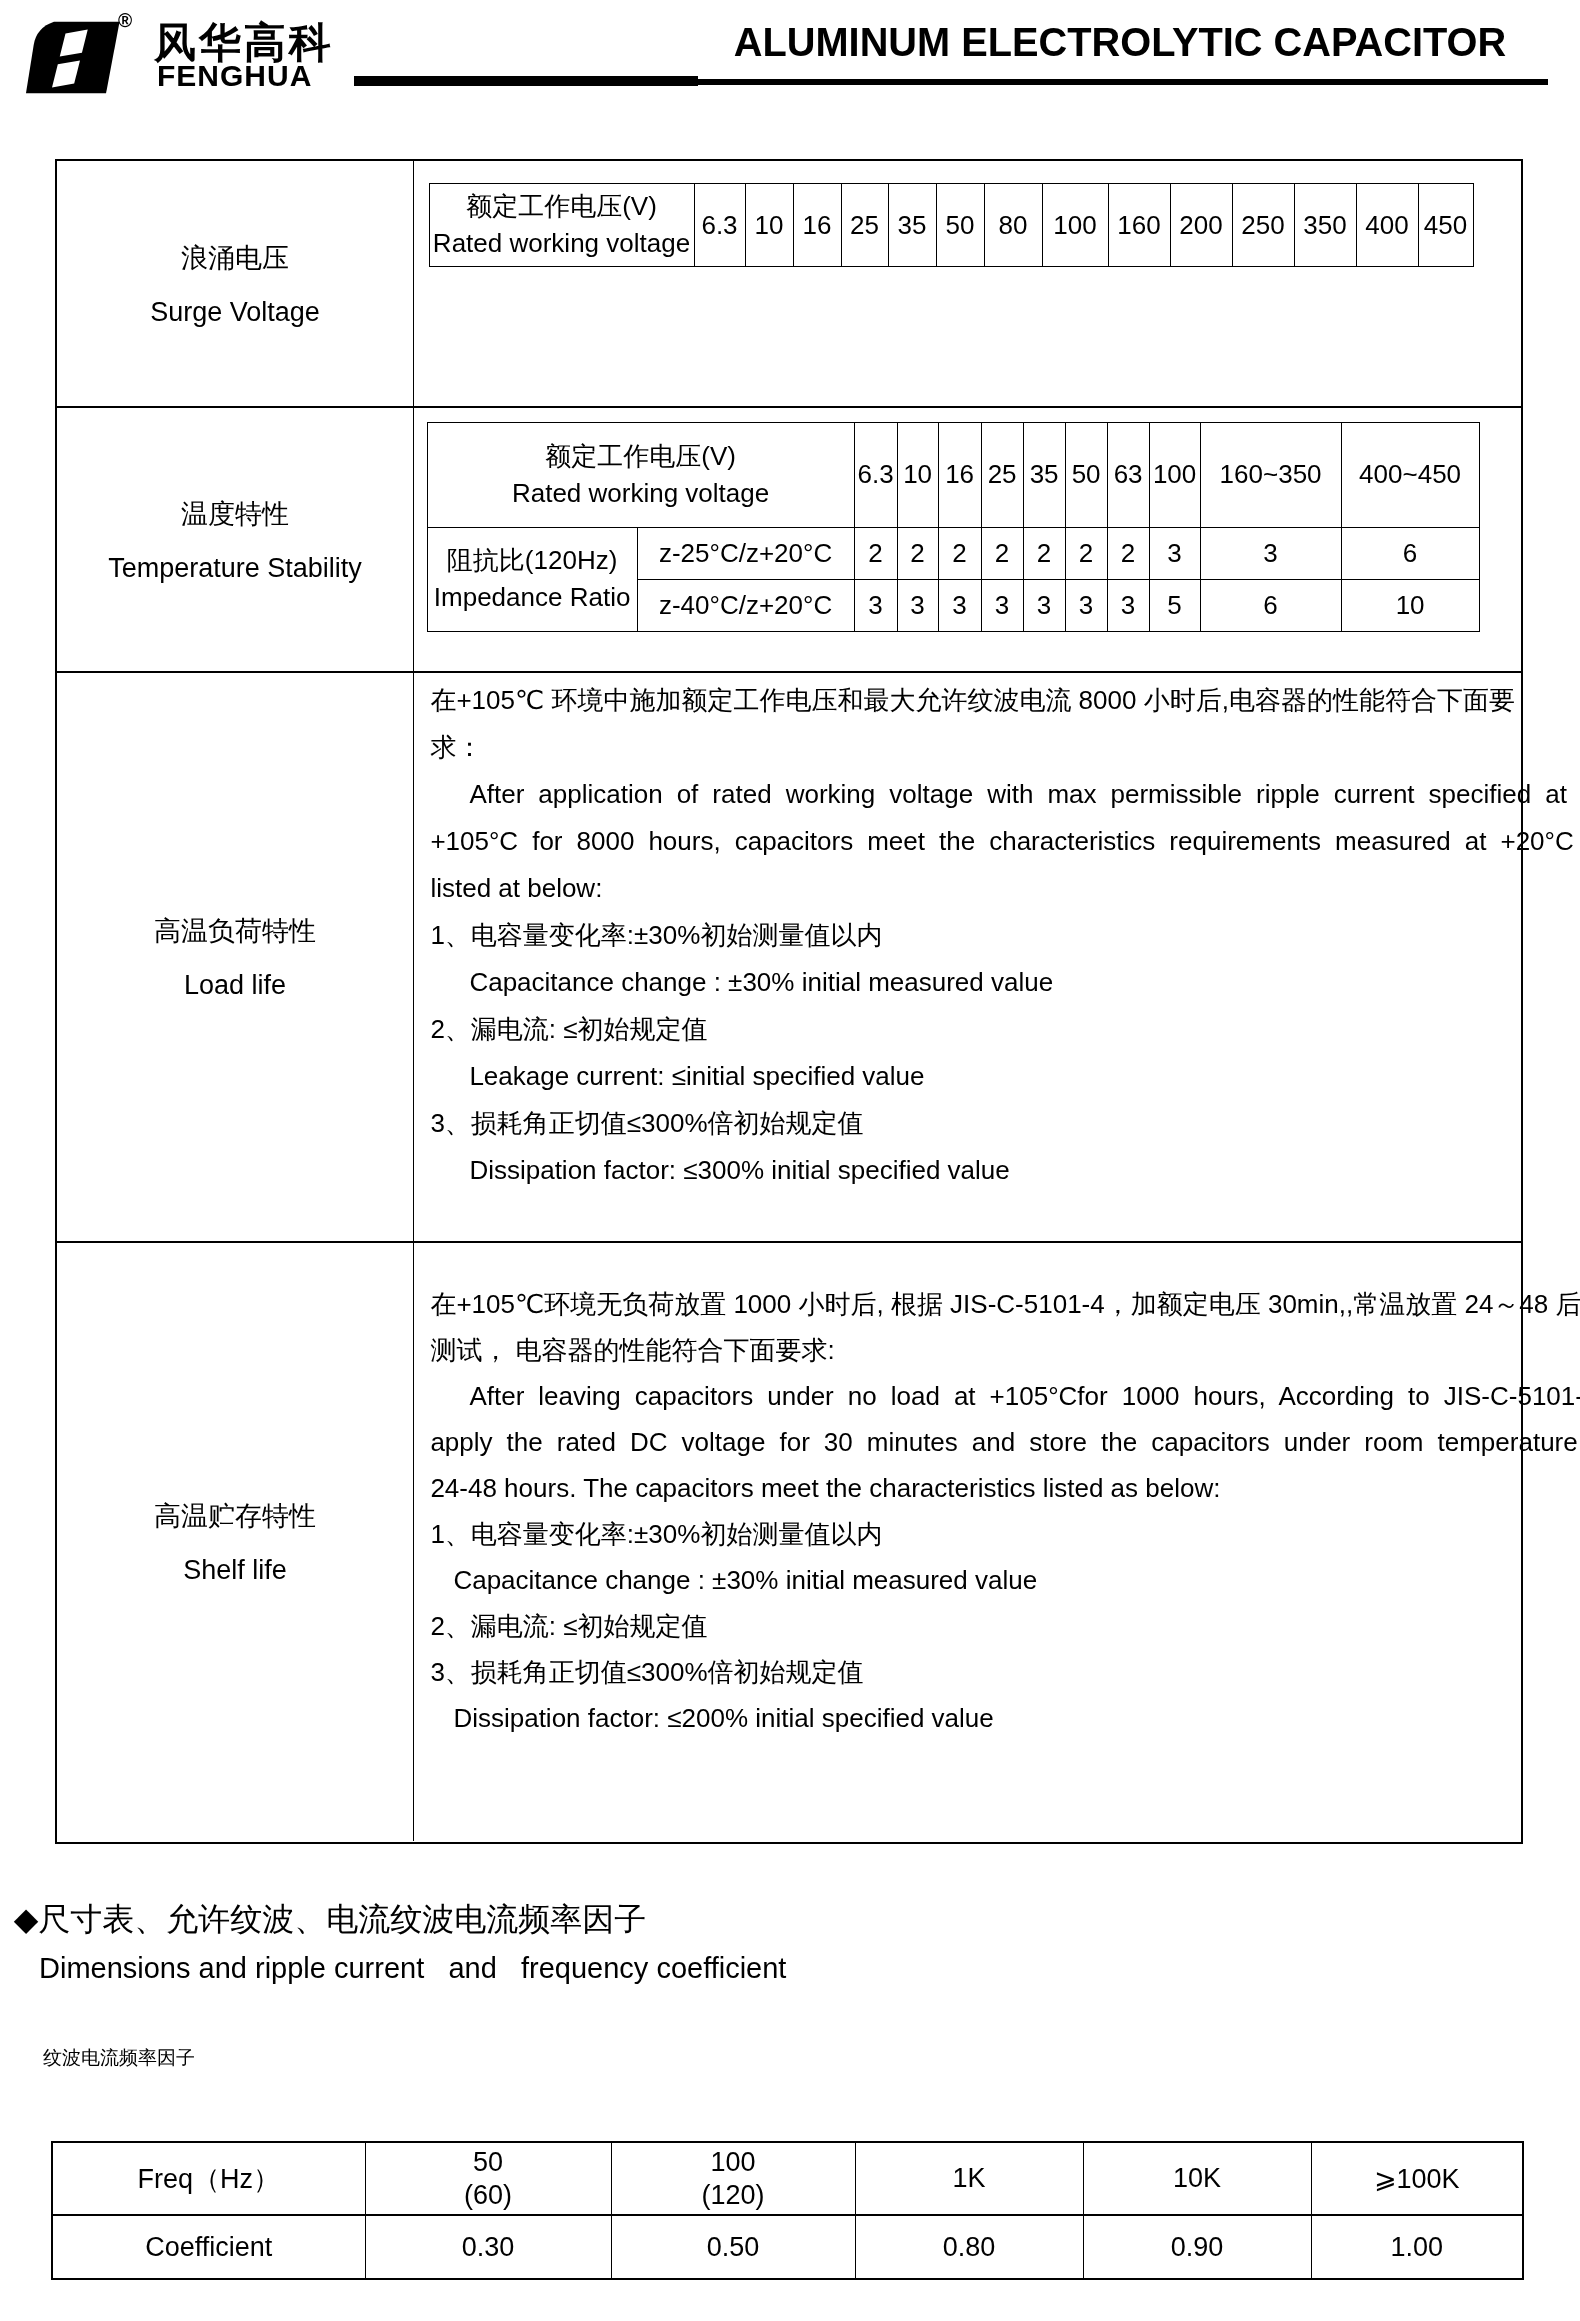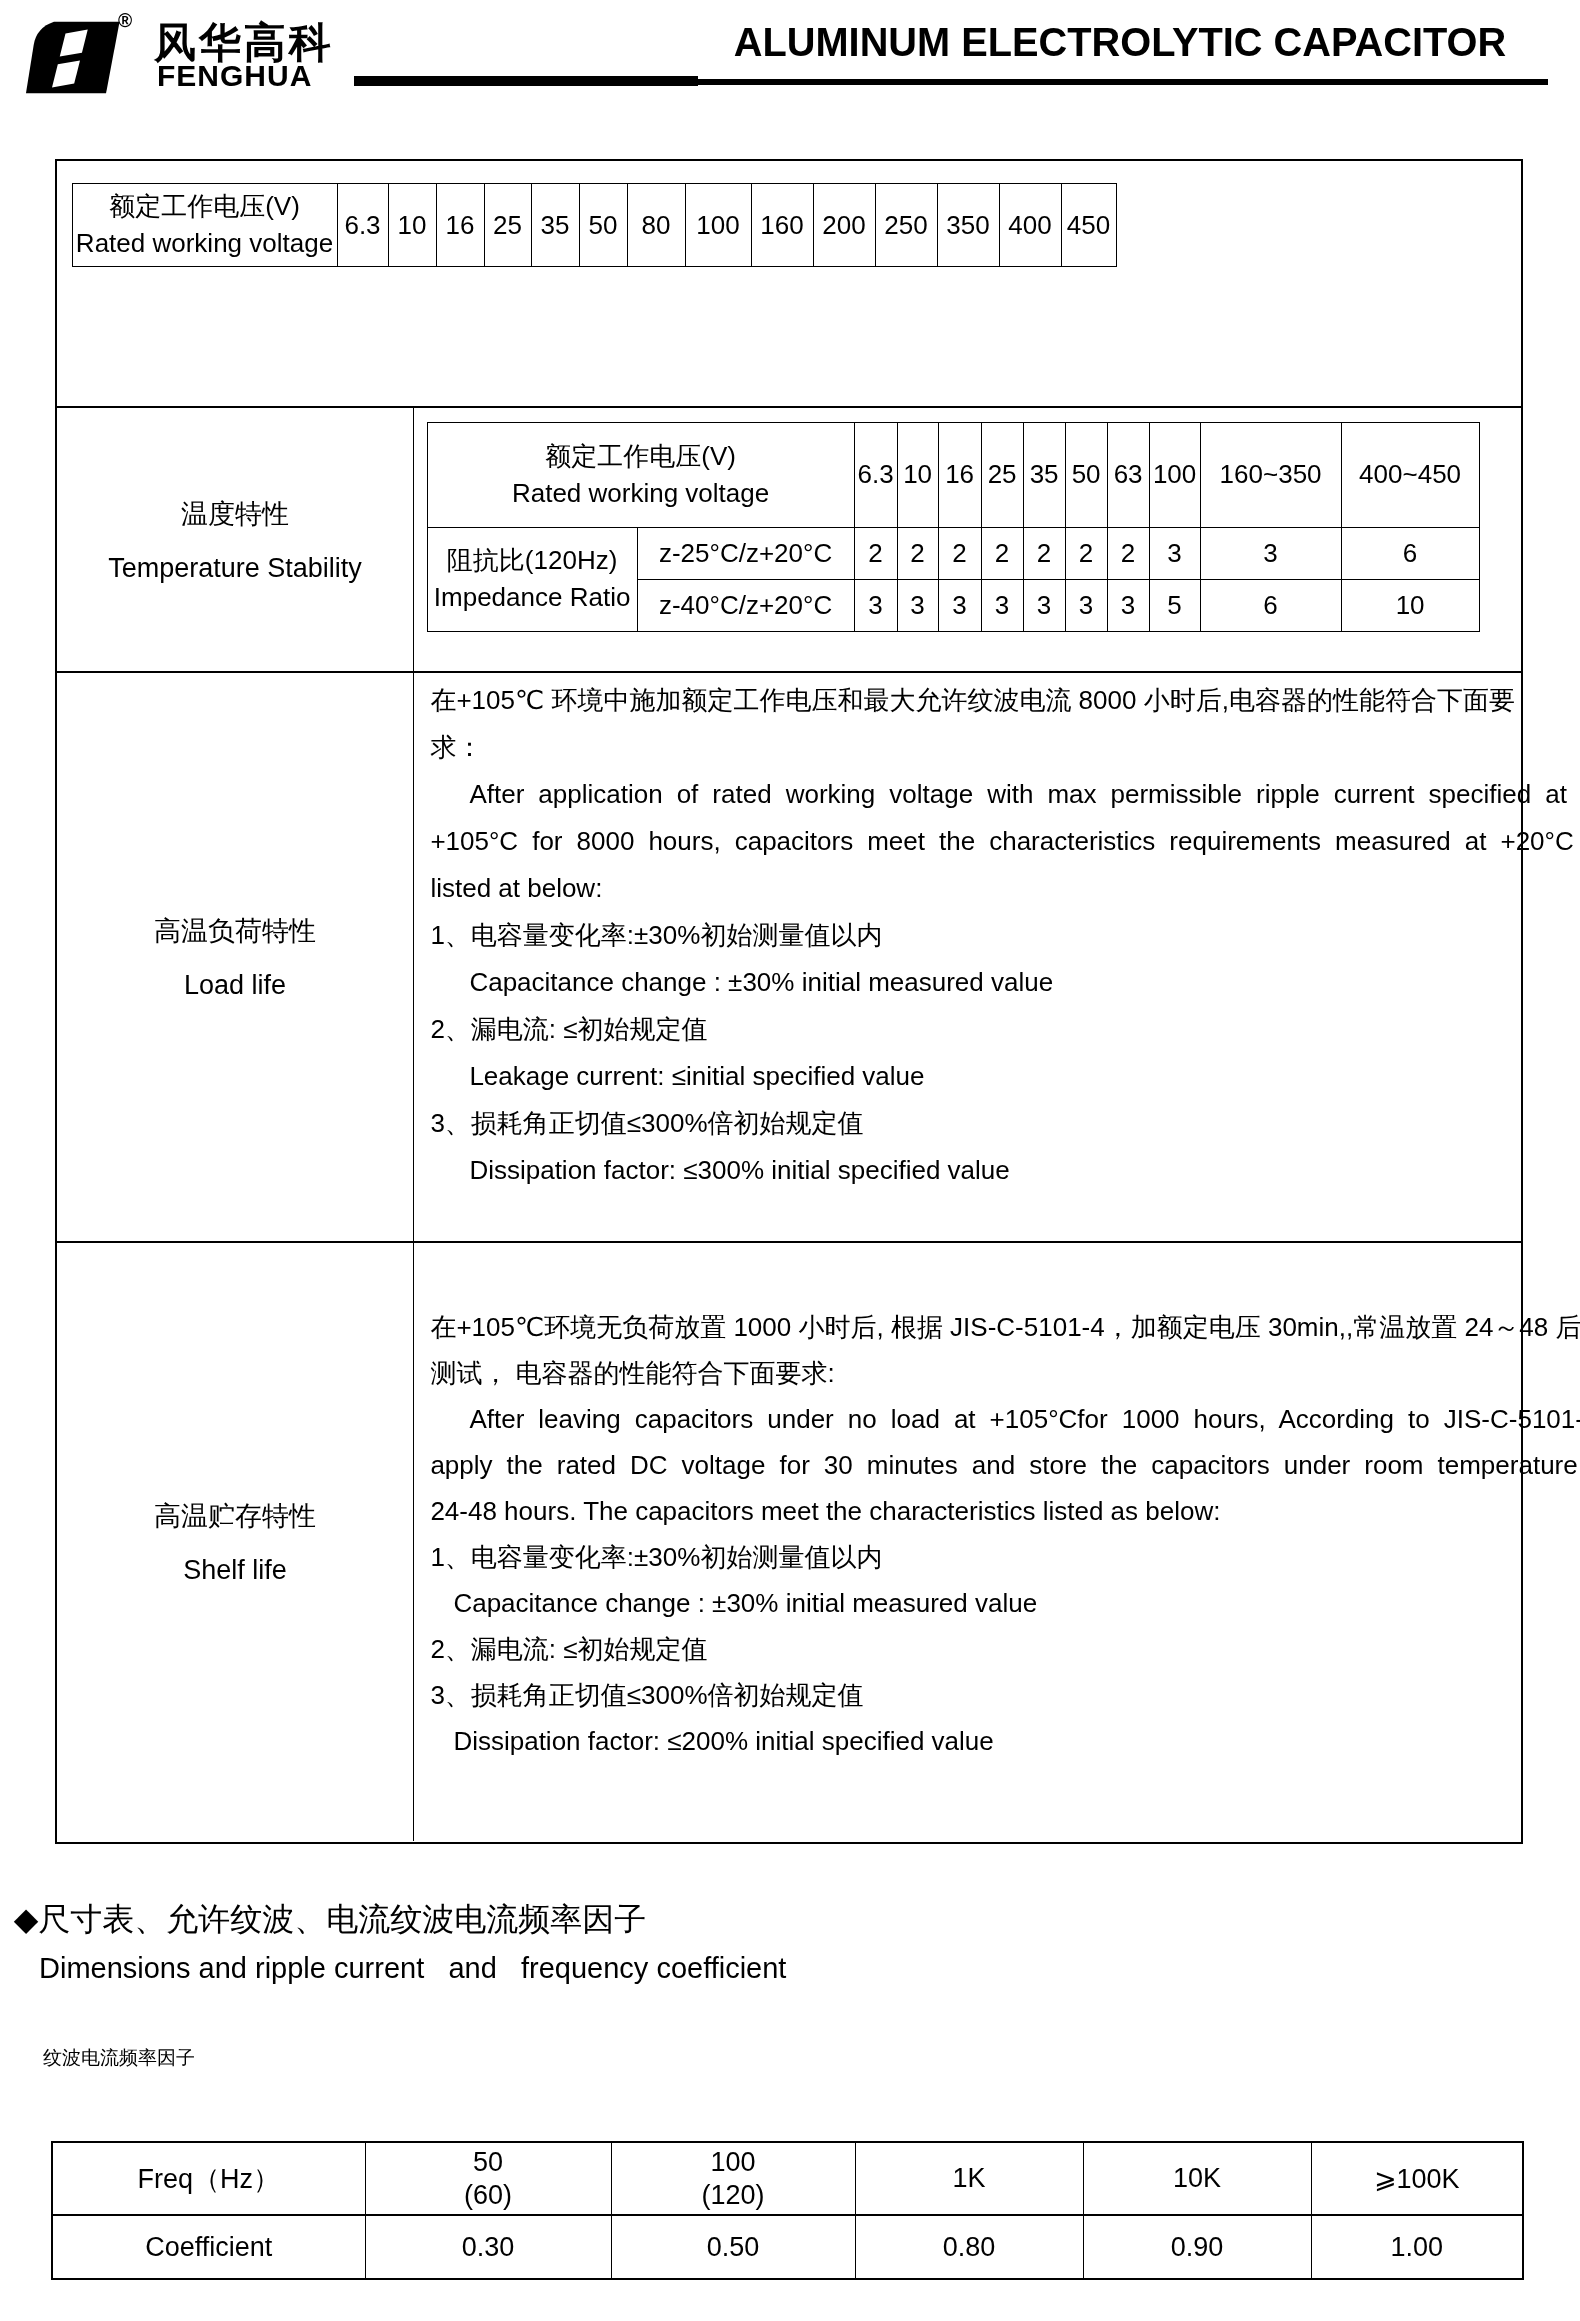--- a/index.html
+++ b/index.html
@@ -37,21 +37,21 @@
   .surge-t tr.t1 td { height:82px; }
   .surge-t tr.t2 td { height:89px; }
 
   .temp-t { left:12.6px; top:13.5px; }
   .temp-t tr.t1 td { height:104px; }
   .temp-t tr.t2 td, .temp-t tr.t3 td { height:51px; }
 
   
   .lines { position:absolute; left:16.4px; right:5.8px; top:0; }
   .r3 .lines { padding-top:3.9px; }
-  .r4 .lines { padding-top:61px; }
+  .r4 .lines { padding-top:38px; }
   .ln { font-size:26px; white-space:pre; }
   .r3 .ln { height:47px; line-height:47px; }
   .r4 .ln { height:46px; line-height:46px; }
   .ind { padding-left:39px; }
   .ind-sm { padding-left:23px; }
   .wide { word-spacing:6.8px; }
 
   
   .sec-head    { position:absolute; left:7.7px;  top:1898px; font-size:32px;margin-left:6px; }
   .sec-head-en { position:absolute; left:39px; top:1952px; font-size:29px; white-space:pre; }
@@ -78,20 +78,24 @@
   <div class="logo-reg">®</div>
   <div class="logo-zh">风华高科</div>
   <div class="logo-en">FENGHUA</div>
   <div class="doc-title">ALUMINUM ELECTROLYTIC CAPACITOR</div>
   <div class="rule-thin"></div>
   <div class="rule-thick"></div>
 
   <div class="spec">
 
     <div class="srow first r1">
+      <div class="rlabel">
+        <div>浪涌电压</div>
+        <div>Surge Voltage</div>
+      </div>
       <div class="rbody">
         <table class="inner surge-t">
           <colgroup>
             <col style="width:265px">
               <col style="width:51px">
               <col style="width:48px">
               <col style="width:48px">
             <col style="width:47px">
               <col style="width:48px">
               <col style="width:48px">

